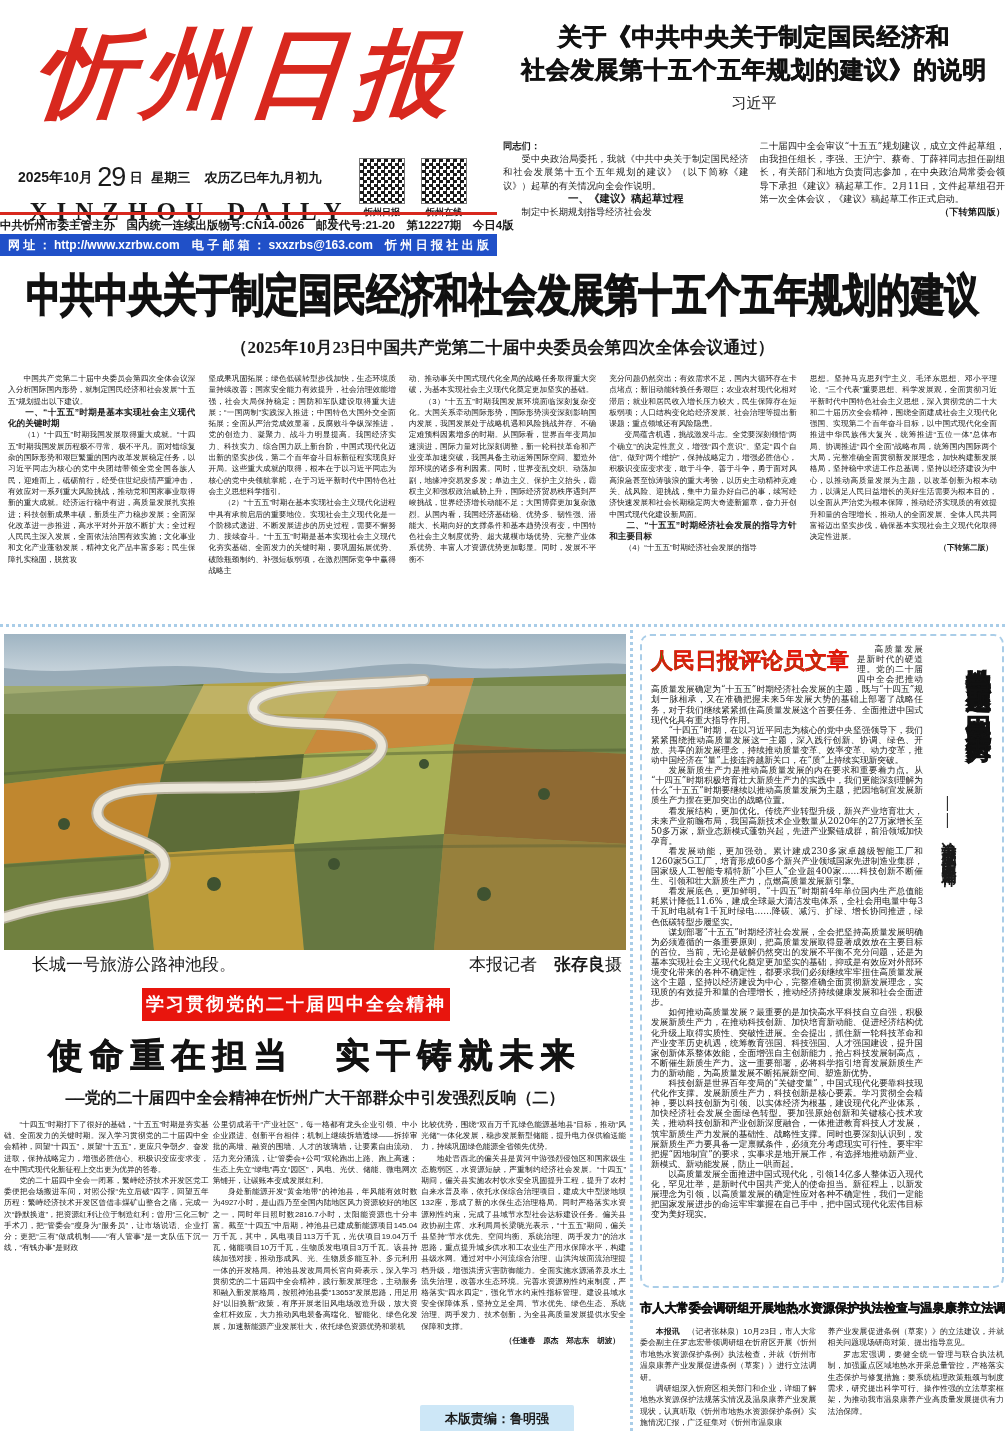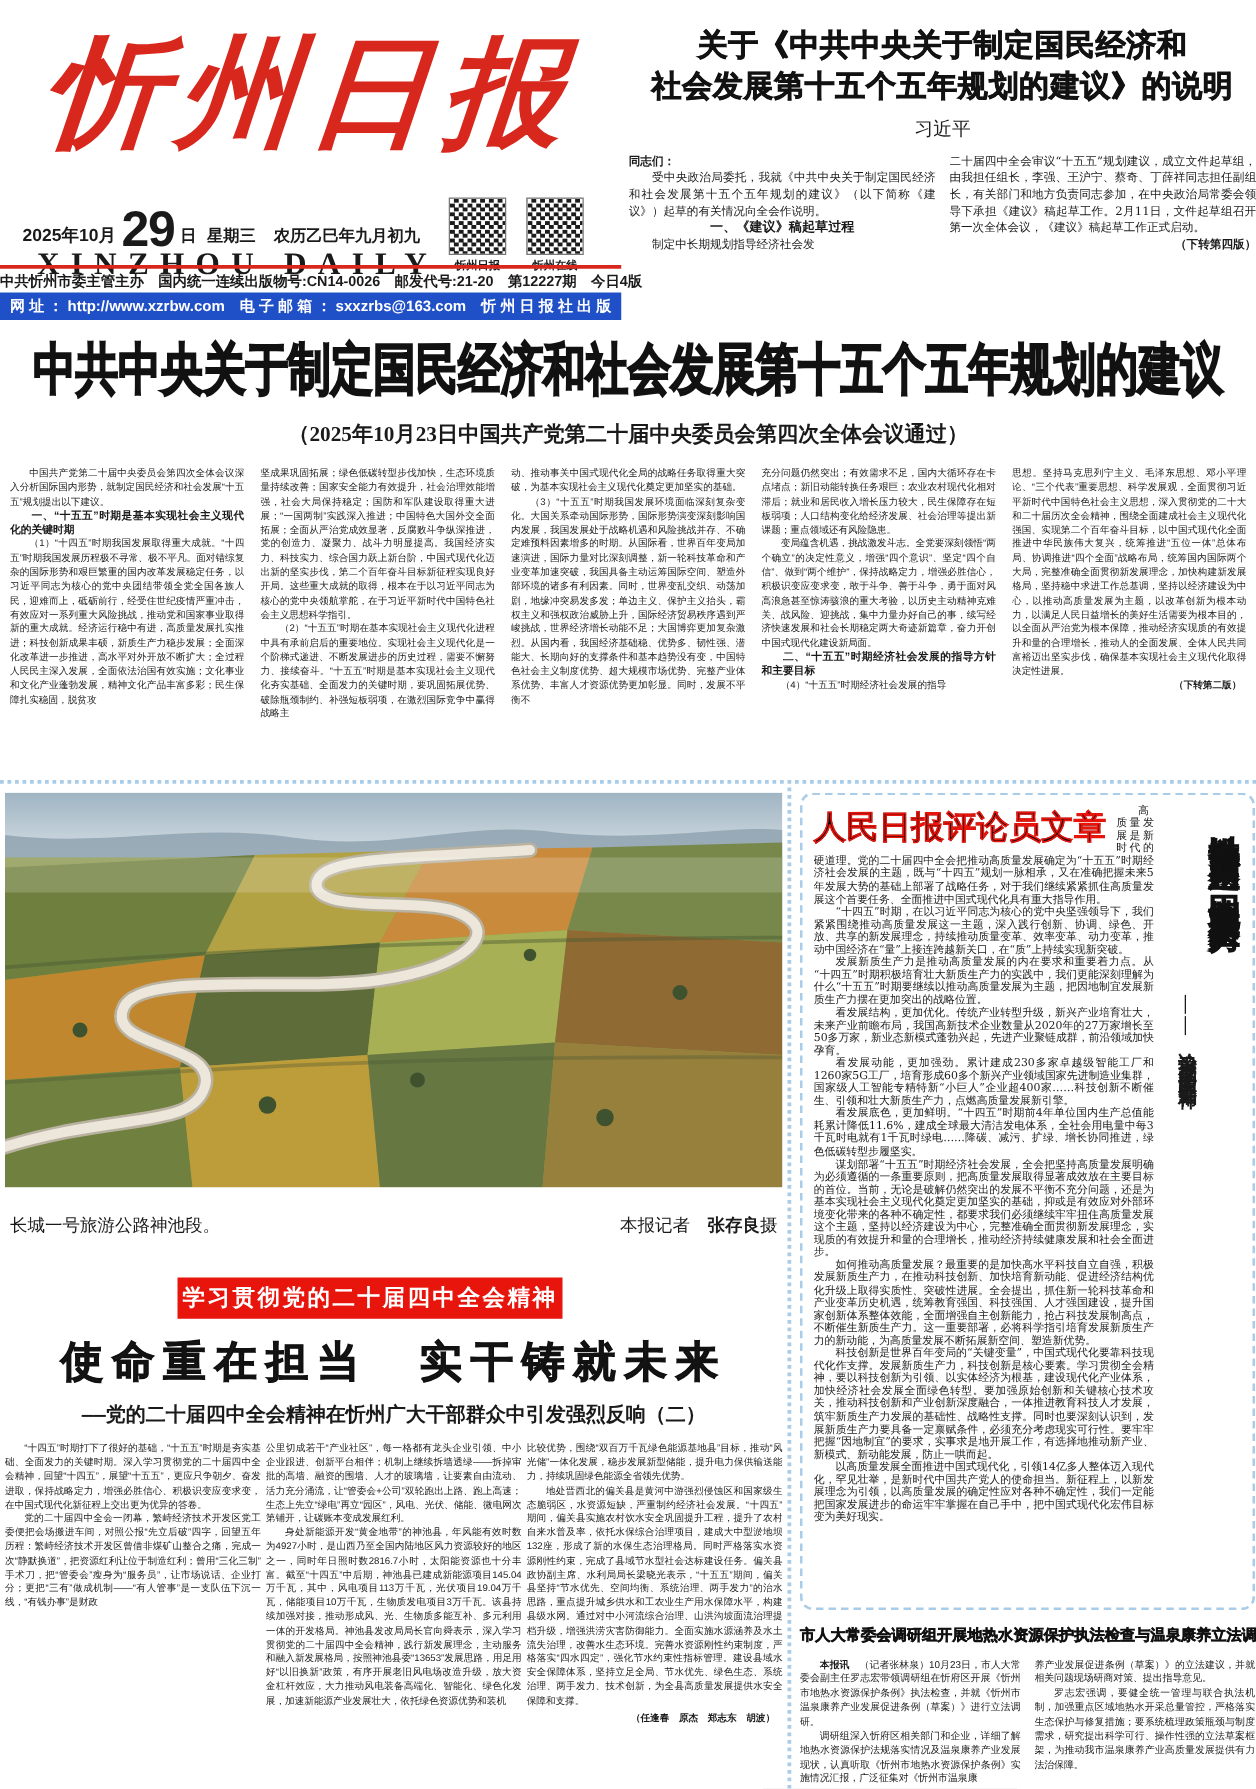--- a/index.html
+++ b/index.html
@@ -5,21 +5,21 @@
   html,body{margin:0;padding:0;background:#e9e9e9;}
   #page{position:relative;width:1005px;height:1431px;margin:0 auto;background:#ffffff;
         font-family:"Liberation Sans",sans-serif;color:#1a1a1a;overflow:hidden;}
   
   #mast{position:absolute;left:0;top:0;width:497px;height:258px;}
   .mast-title{margin:0;position:absolute;left:0;top:14px;width:497px;text-align:center;
       font-family:"DejaVu Serif",serif;font-style:italic;font-weight:bold;
       font-size:96px;line-height:120px;color:#d8281e;letter-spacing:10px;transform:skewX(-5deg);}
   .date-row{position:absolute;left:18px;top:162px;width:340px;white-space:nowrap;}
   .date-prefix{font-size:14px;font-weight:bold;}
-  .date-day{font-size:40px;font-weight:bold;letter-spacing:-1px;vertical-align:-4px;}
+  .date-day{font-size:27px;font-weight:normal;letter-spacing:-1px;vertical-align:-4px;}
   .date-suffix{font-size:13px;font-weight:bold;}
   .date-week{font-size:13px;font-weight:bold;margin-left:4px;}
   .date-lunar{font-size:13px;font-weight:bold;margin-left:10px;}
   .eng-title{position:absolute;left:0;top:198px;width:380px;text-align:center;
       font-family:"Liberation Serif",serif;font-weight:bold;font-size:25px;letter-spacing:9px;}
   .qr-group{position:absolute;left:358px;top:158px;display:flex;gap:14px;}
   .qr-item{width:48px;text-align:center;}
   .qr-code{width:44px;height:44px;margin:0 auto;border:1px solid #777;
       background:repeating-conic-gradient(#1b1b1b 0% 25%, #ffffff 0% 50%);background-size:7px 7px;}
   .qr-label{font-size:9px;margin-top:2px;font-weight:bold;}
@@ -27,21 +27,21 @@
   .pub-line{position:absolute;left:0;top:218px;width:497px;font-size:11.5px;font-weight:bold;
       white-space:nowrap;letter-spacing:0px;}
   .blue-bar{position:absolute;left:0;top:234px;width:497px;height:22px;background:#2050c8;
       color:#ffffff;font-weight:bold;font-size:12px;display:flex;align-items:center;
       justify-content:space-between;padding:0 8px;box-sizing:border-box;white-space:nowrap;}
   
   #explain{position:absolute;left:503px;top:20px;width:502px;}
   .ex-title{font-size:24px;font-weight:900;text-align:center;line-height:33px;
       letter-spacing:0.5px;-webkit-text-stroke:0.6px #111;}
   .ex-author{text-align:center;font-family:"DejaVu Serif",serif;font-size:15px;margin-top:8px;}
-  .ex-cols{display:flex;gap:11px;margin-top:10px;}
+  .ex-cols{display:flex;gap:11px;margin-top:26px;}
   .ex-col{flex:1;height:126px;overflow:hidden;font-family:"DejaVu Serif",serif;
       font-size:9.3px;line-height:13.2px;text-align:justify;}
   .ex-col p{margin:0;text-indent:2em;}
   .ex-col p.flush{text-indent:0;font-weight:bold;}
   .ex-col p.cont{text-indent:0;}
   .ex-head{font-weight:bold;text-align:center;font-family:"Liberation Sans",sans-serif;
       font-size:10.5px;margin:3px 0;text-indent:0 !important;}
   .jump{float:right;font-weight:bold;}
   
   #plan{position:absolute;left:0;top:266px;width:1005px;}
@@ -55,40 +55,40 @@
   .plan-col p.cont{text-indent:0;}
   .b-head{font-weight:bold;font-size:8.6px;margin:1px 0;}
   .jump2{text-align:right;font-weight:bold;text-indent:0 !important;padding-right:4px;}
   
   .h-dots{position:absolute;left:0;top:624px;width:1005px;border-top:3px dotted #a9cde8;}
   .v-dots{position:absolute;left:630px;top:630px;height:801px;border-left:3px dotted #a9cde8;}
   
   #bl{position:absolute;left:4px;top:634px;width:622px;}
   .photo-wrap{width:622px;height:316px;overflow:hidden;}
   .caption-row{display:flex;justify-content:space-between;align-items:center;height:28px;
-      font-family:"DejaVu Serif",serif;font-size:14px;padding:17px 4px;}
+      font-family:"DejaVu Serif",serif;font-size:17px;padding:0 4px;margin-left:24px;}
   .credit-name{font-weight:bold;}
   .banner{width:308px;height:33px;margin:10px 0 0 138px;background:#e8150d;color:#ffffff;
       font-weight:bold;font-size:18px;text-align:center;line-height:33px;letter-spacing:2px;}
   .resp-headline{text-align:center;font-size:34px;font-weight:900;letter-spacing:7px;
       margin-top:12px;-webkit-text-stroke:0.8px #111;white-space:nowrap;}
   .resp-sub{text-align:center;font-family:Liberation Mono, monospace;font-weight:bold;
       font-size:16px;margin-top:9px;}
   .resp-cols{display:flex;gap:4px;margin-top:10px;}
   .resp-col{flex:1;height:252px;overflow:hidden;font-size:7.7px;line-height:11.2px;text-align:justify;}
   .resp-col p{margin:0;text-indent:2em;}
   .resp-col p.cont{text-indent:0;}
   .attrib{text-align:right;font-weight:bold;text-indent:0 !important;padding-right:6px;margin-top:3px !important;}
   .editor-box{width:154px;height:27px;margin:34px 52px 0 auto;background:#cde7f7;
       text-align:center;line-height:27px;font-size:13px;font-weight:bold;border-radius:2px;}
   
   #br{position:absolute;left:640px;top:634px;width:364px;}
   .rm-box{position:relative;box-sizing:border-box;width:364px;height:654px;
       border:2px dashed #a9cde8;border-radius:10px;padding:8px 9px;overflow:hidden;}
-  .rm-title{float:left;color:#000000;font-weight:900;font-size:26px;line-height:26px;
+  .rm-title{float:left;color:#4d7c0f;font-weight:900;font-size:22px;line-height:26px;
       margin:4px 8px 6px 0;-webkit-text-stroke:0.4px #e8150d;}
   .rm-text{width:272px;font-family:"DejaVu Serif",serif;font-size:8.7px;line-height:10.1px;
       text-align:justify;}
   .rm-text p{margin:0;text-indent:2em;}
   .rm-vert{position:absolute;top:12px;right:8px;height:632px;writing-mode:vertical-rl;
       font-size:25px;font-weight:900;letter-spacing:2px;line-height:30px;
       -webkit-text-stroke:0.7px #111;}
   .rm-vert-sub{position:absolute;top:160px;right:44px;height:480px;writing-mode:vertical-rl;
       font-family:"Liberation Serif",serif;font-size:15px;font-weight:bold;letter-spacing:2px;}
   .survey{margin-top:12px;}

